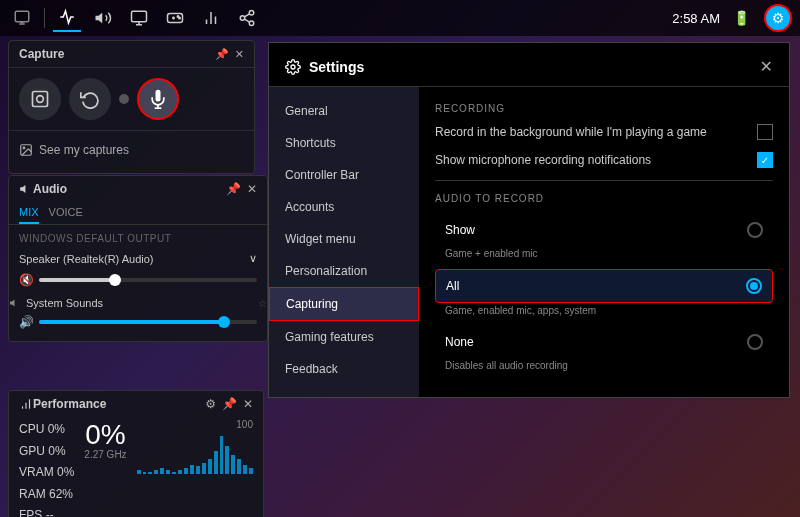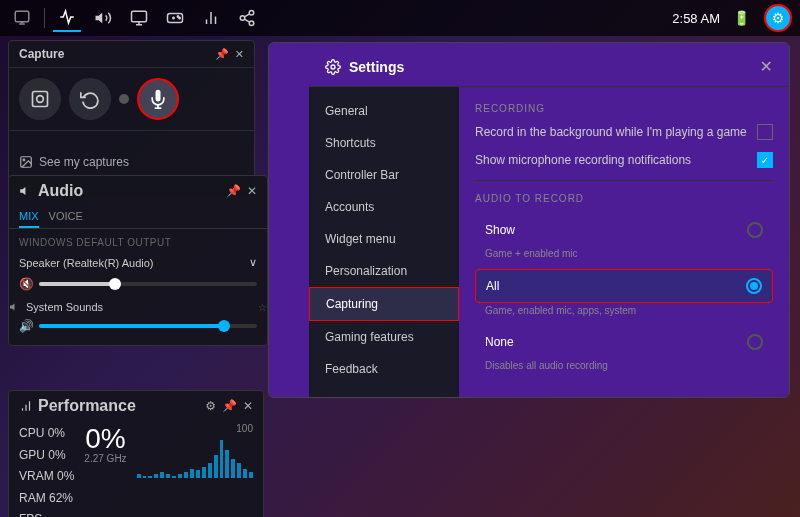--- a/index.html
+++ b/index.html
@@ -138,21 +138,21 @@
       width: 10px;
       height: 10px;
       background: #555;
       border-radius: 50%;
     }
 
     .see-captures {
       display: flex;
       align-items: center;
       gap: 6px;
-      padding: 24px 10px;
+      padding: 12px 10px;
       color: #aaa;
       font-size: 12px;
       border-top: 1px solid #2a2a3a;
       cursor: pointer;
     }
 
     
     .audio-panel {
       position: absolute;
       top: 175px;
@@ -165,25 +165,24 @@
       padding-bottom: 8px;
     }
     .panel-header {
       display: flex;
       align-items: center;
       justify-content: space-between;
       padding: 6px 10px;
     }
     .panel-title {
       color: #ccc;
-      font-size: 16px;
+      font-size: 12px;
       font-weight: 600;
       display: flex;
       align-items: center;
-      gap: 5px;
     }
     .panel-icons {
       display: flex;
       gap: 6px;
       color: #aaa;
       font-size: 12px;
     }
     .tab-row {
       display: flex;
       padding: 0 10px;
@@ -331,27 +330,26 @@
       color: #888;
       font-size: 10px;
     }
 
     
     .settings-modal {
       position: absolute;
       top: 42px;
       left: 268px;
       width: 522px;
-      background: #4c1d95;
+      background: #000000;
       border: 1px solid #444;
-      border-radius: 6px;
+      border-radius: 0;
       z-index: 20;
       display: flex;
       flex-direction: column;
-      padding-left: 40px;
     }
     .modal-header {
       display: flex;
       align-items: center;
       justify-content: space-between;
       padding: 14px 16px 10px;
       border-bottom: 1px solid #333;
     }
     .modal-title {
       color: #fff;

